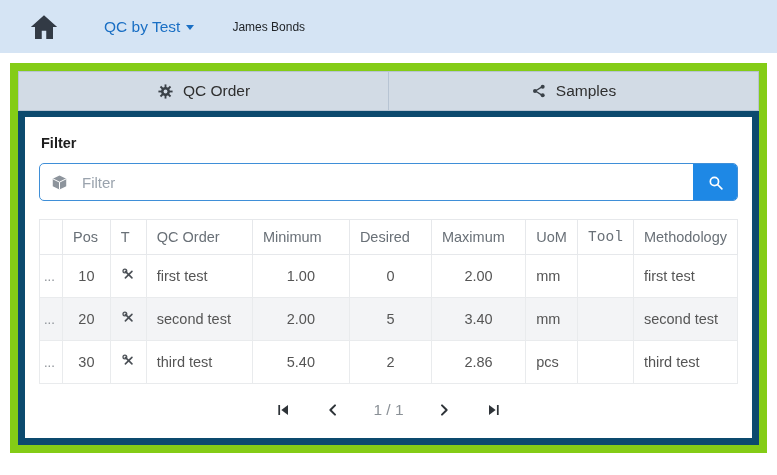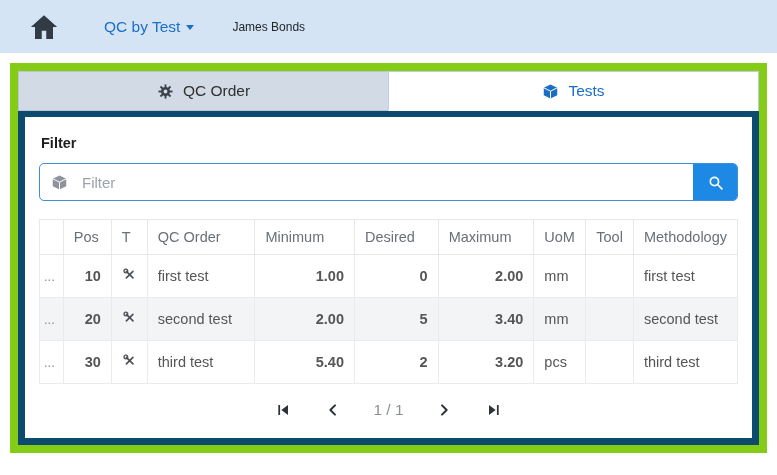--- a/index.html
+++ b/index.html
@@ -54,31 +54,31 @@
   .filter-input::placeholder { color:#9aa3ad; }
   .search-btn { width:44px; border:none; background:#1e88e5; display:flex; align-items:center; justify-content:center; cursor:pointer; }
 
   
   .grid { width:100%; border-collapse:collapse; margin-top:18px; font-size:14.5px; color:#555; }
   .grid th {
     font-weight:400; color:#697077; padding:9px 10px; border:1px solid #e6e8eb; text-align:left; white-space:nowrap;
   }
   .grid td { padding:12px 10px; border:1px solid #e9ebed; white-space:nowrap; }
   .grid tbody tr:nth-child(even) { background:#f3f4f6; }
-  .num { text-align:right;font-weight:bold; }
+  .num { text-align:center; }
   .t-cell { text-align:center; }
   .expand-cell { color:#8a8f95; font-size:13px; padding-left:4px !important; padding-right:2px !important; width:24px; }
   .col-pos { width:48px; }
   .col-t { width:34px; }
   .col-qc { width:108px; }
   .col-min { width:100px; }
   .col-des { width:84px; }
   .col-max { width:96px; }
   .col-uom { width:52px; }
-  .col-tool { width:44px; }
+  .col-tool { width:44px;font-family:Liberation Mono, monospace; }
 
   
   .pagination { display:flex; align-items:center; justify-content:center; gap:30px; padding:16px 0 10px; }
   .pg-btn { background:none; border:none; cursor:pointer; padding:2px; display:flex; }
   .page-info { font-size:15.5px; color:#8a9096; }
 </style>
 </head>
 <body>
 
 <div class="screen">
@@ -106,28 +106,34 @@
             <rect x="10.7" y="2" width="2.6" height="20" transform="rotate(45 12 12)"></rect>
             <rect x="10.7" y="2" width="2.6" height="20" transform="rotate(90 12 12)"></rect>
             <rect x="10.7" y="2" width="2.6" height="20" transform="rotate(135 12 12)"></rect>
             <circle cx="12" cy="12" r="6.3"></circle>
           </g>
           <circle cx="12" cy="12" r="2.7" fill="#d2dbe5"></circle>
         </svg>
         <span>QC Order</span>
       </div>
 
-      <div class="tab active">
-        <svg width="17" height="17" viewBox="0 0 24 24">
-          <path fill="#1b6ec2" d="M12 2 L21.5 6.8 V17.2 L12 22 L2.5 17.2 V6.8 Z"></path>
-          <path d="M2.5 6.8 L12 11.5 L21.5 6.8 M12 11.5 V22" stroke="#fff" stroke-width="1.4" fill="none"></path>
+
+      <div class="tab">
+        <svg width="16" height="16" viewBox="0 0 24 24">
+          <g stroke="#3a4148" stroke-width="2" fill="none">
+            <path d="M6.5 12 L17 5.5 M6.5 12 L17 18.5"></path>
+          </g>
+          <g fill="#3a4148">
+            <circle cx="6" cy="12" r="3"></circle>
+              <circle cx="17.5" cy="5.5" r="3"></circle>
+              <circle cx="17.5" cy="18.5" r="3"></circle>
+          </g>
         </svg>
-        <span>Tests</span>
-      </div>
-
+        <span>Samples</span>
+      </div>
     </div>
 
     <div class="card">
 
       <div class="filter-heading">Filter</div>
 
       <div class="input-group">
         <span class="addon">
           <svg width="17" height="17" viewBox="0 0 24 24">
             <path fill="#8d949c" d="M12 2 L21.5 6.8 V17.2 L12 22 L2.5 17.2 V6.8 Z"></path>
@@ -210,21 +216,21 @@
                 <g stroke="#4a4f55" stroke-width="2.6" stroke-linecap="round" fill="none">
                   <path d="M7 17.5 L17.5 7"></path>
                     <path d="M7 7 L17.5 17.5"></path>
                 </g>
                 <circle cx="6.2" cy="6.2" r="3" fill="none" stroke="#4a4f55" stroke-width="2"></circle>
               </svg>
             </td>
             <td>third test</td>
             <td class="num">5.40</td>
             <td class="num">2</td>
-            <td class="num">3.20</td>
+            <td class="num">2.86</td>
             <td>pcs</td>
             <td></td>
             <td>third test</td>
           </tr>
 
         </tbody>
       </table>
 
       <div class="pagination">
         <button class="pg-btn">

